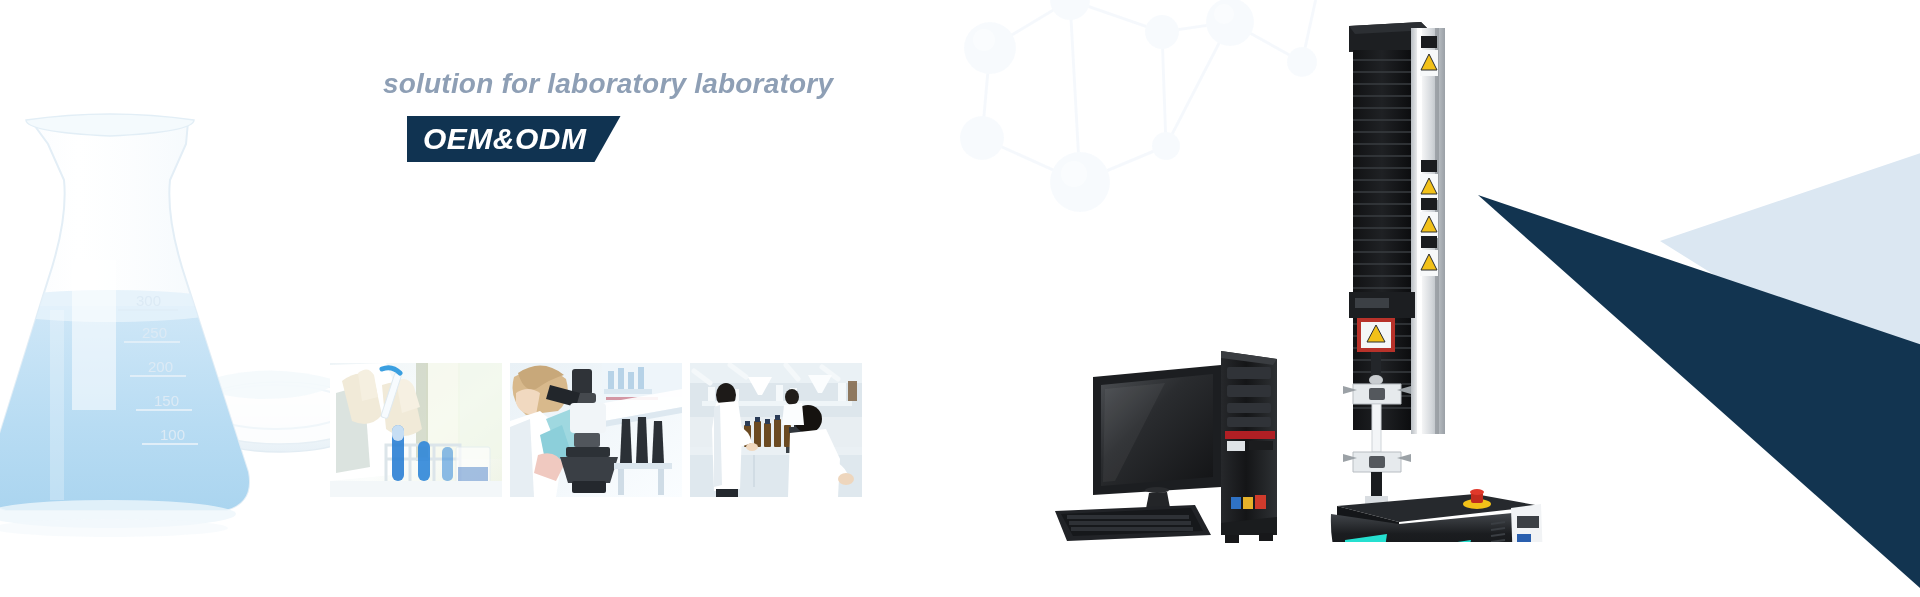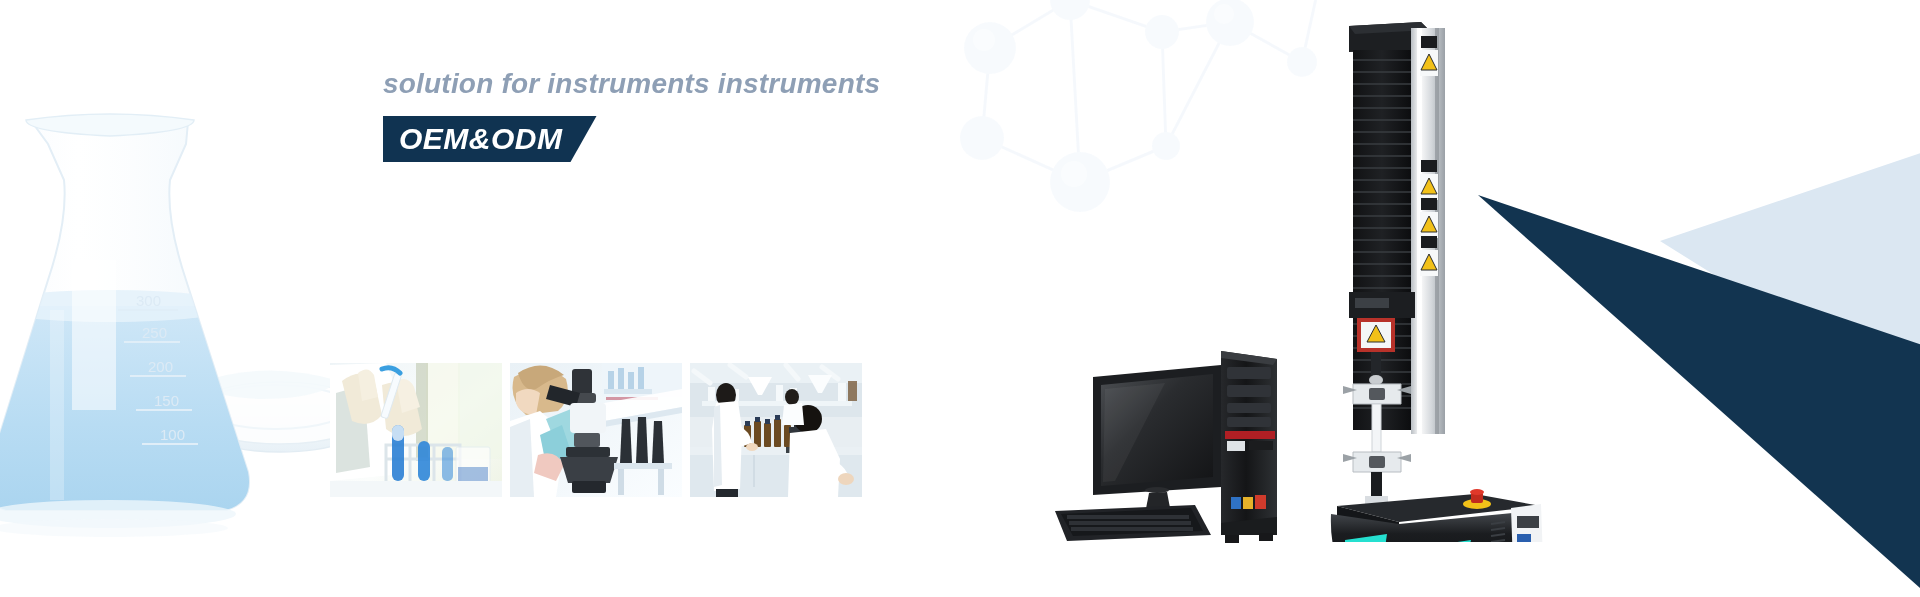--- a/index.html
+++ b/index.html
@@ -31,20 +31,21 @@
     white-space:nowrap;
   }
   .badge-row{margin-top:6px;height:46px;position:relative;}
   .badge{
     position:relative;display:inline-block;height:46px;
     background:#103351;color:#ffffff;
     font-size:30px;font-style:italic;font-weight:bold;
     line-height:46px;padding:0 34px 0 16px;
     letter-spacing:.5px;white-space:nowrap;
     clip-path:polygon(0 0, 100% 0, calc(100% - 26px) 100%, 0 100%);
+    margin-left:24px;
   }
 
   
   .photos{position:absolute;left:330px;top:363px;display:flex;gap:8px;}
   .photo{width:172px;height:134px;position:relative;overflow:hidden;background:#eef4f8;}
 
   
   .tri-light{
     position:absolute;left:1660px;top:150px;width:270px;height:260px;
     background:#dbe7f2;
@@ -154,21 +155,21 @@
       </g>
 
       <path d="M36 10 Q120 -2 204 10 Q204 22 120 26 Q36 22 36 10 Z" fill="#f4fafd" stroke="#e2eef6" stroke-width="1.5"></path>
 
       <ellipse cx="120" cy="404" rx="126" ry="14" fill="#eef6fb" opacity=".8"></ellipse>
       <ellipse cx="120" cy="418" rx="118" ry="9" fill="#f4f9fc" opacity=".6"></ellipse>
     </svg>
   </div>
 
   <div class="copy">
-    <div class="line2">solution for instruments instruments</div>
+    <div class="line2">solution for laboratory laboratory</div>
     <div class="badge-row">
       <span class="badge">OEM&amp;ODM</span>
     </div>
   </div>
 
   <div class="photos">
 
     <div class="photo">
       <svg viewBox="0 0 172 134" width="172" height="134">
         <defs>

